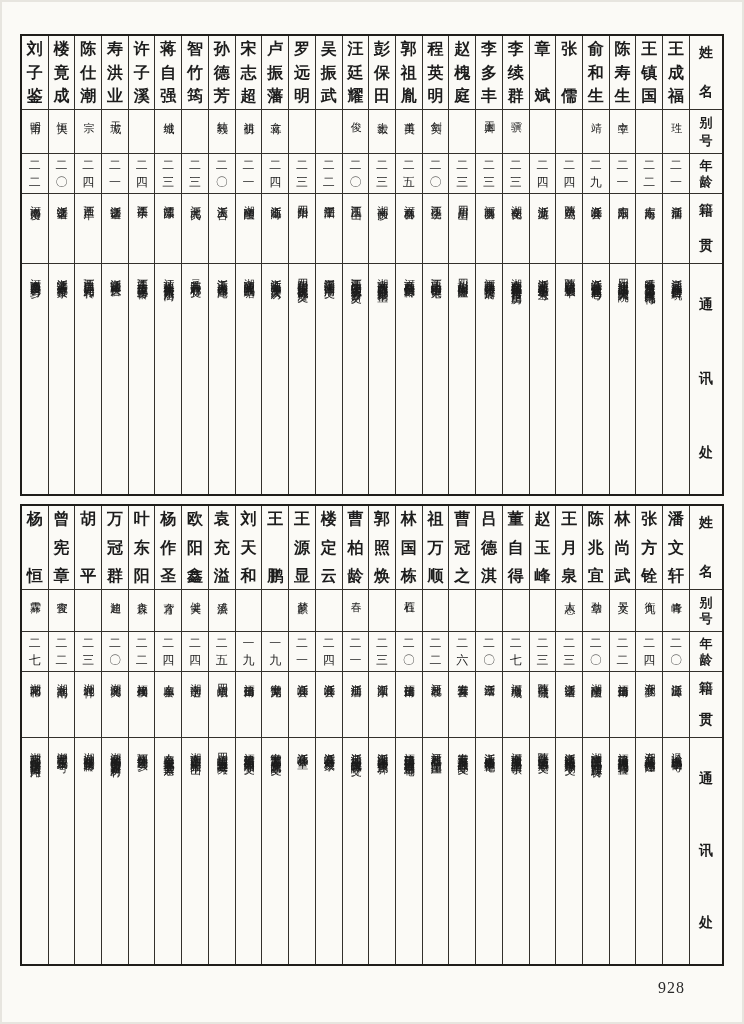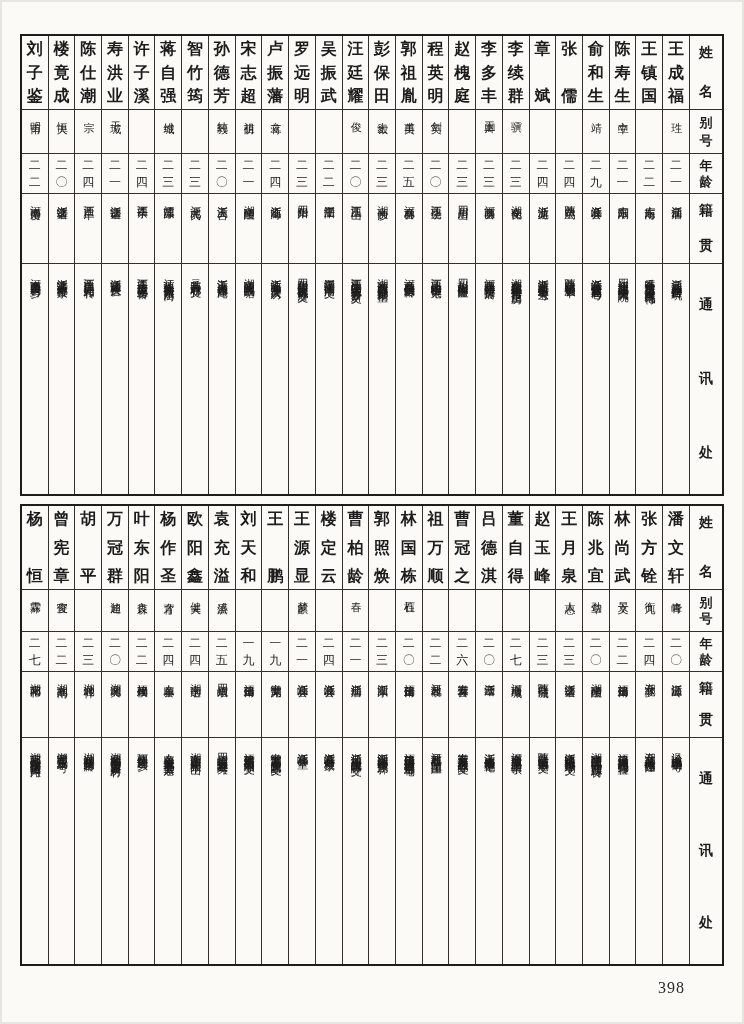--- a/index.html
+++ b/index.html
@@ -1123,14 +1123,14 @@
           <span>七</span>
         </div>
         <div class="cell c-origin">
           <div class="vtext">湖南祁阳</div>
         </div>
         <div class="cell c-addr">
           <div class="vtext">湖南祁阳城外宝塔街达记转三门滩</div>
         </div>
       </div>
     </section>
-  <div class="page-number">398</div>
+  <div class="page-number">928</div>
 </div>
 
 </body></html>

